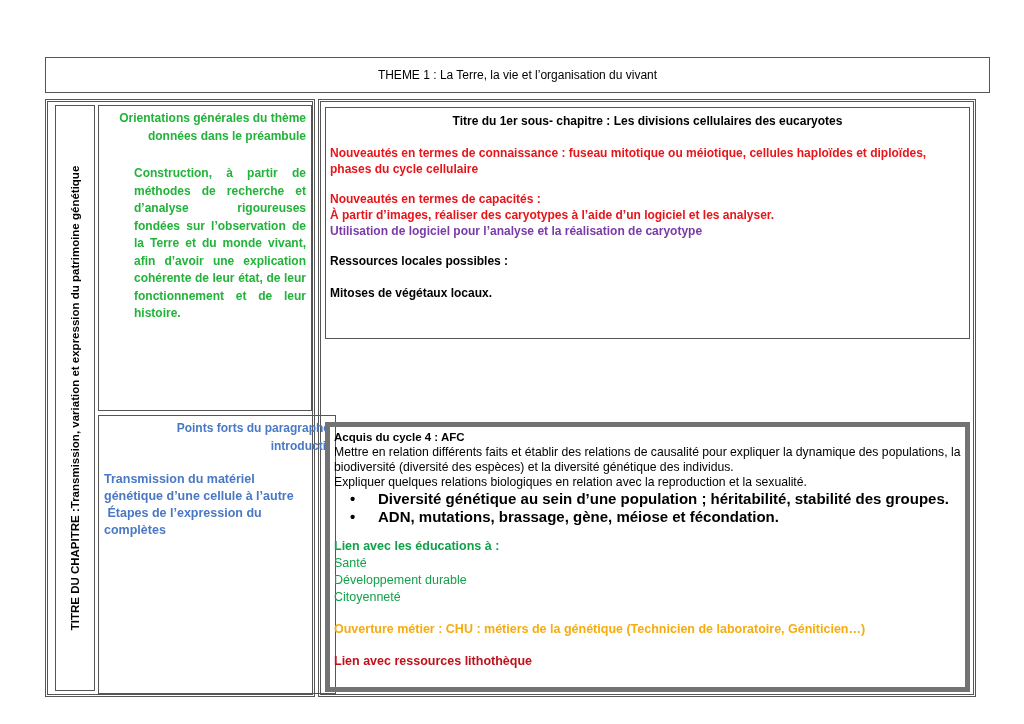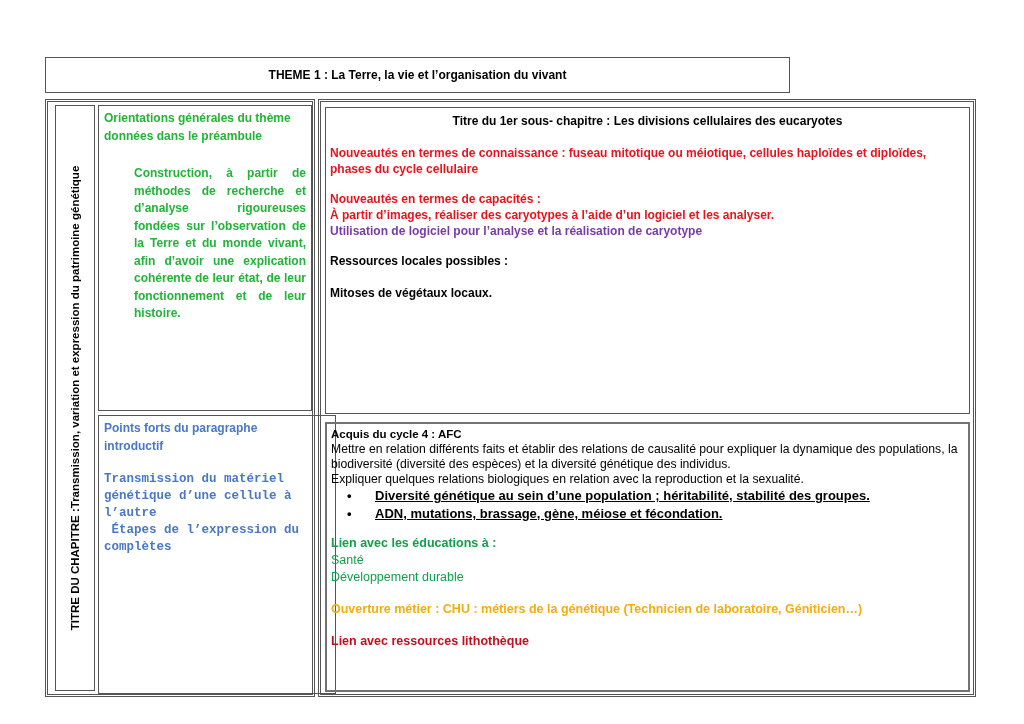--- a/index.html
+++ b/index.html
@@ -1,56 +1,56 @@
 <!DOCTYPE html>
 <html><head>
 <meta charset="utf-8">
 <style>
   html, body { margin: 0; padding: 0; background: #ffffff; }
   body { width: 1024px; height: 724px; position: relative; overflow: hidden;
          font-family: "Liberation Sans", sans-serif; color: #000; }
   .box { position: absolute; box-sizing: border-box; }
   .dbl { border: 3px double #555; }
-  .theme-box { left: 45px; top: 57px; width: 745px; height: 36px; border: 1px solid #555;
+  .theme-box { left: 45px; top: 57px; width: 945px; height: 36px; border: 1px solid #555;
                display: flex; align-items: center; justify-content: center;
-               font-weight: bold; font-size: 12px; }
+               font-weight: normal; font-size: 12px; }
   .left-outer { left: 45px; top: 99px; width: 270px; height: 598px; }
   .right-outer { left: 318px; top: 99px; width: 658px; height: 598px; }
   .vert-box { left: 55px; top: 105px; width: 40px; height: 586px; border: 1px solid #555; }
   .vert-text { position: absolute; left: 50%; top: 50%; white-space: nowrap;
                transform: translate(-50%, -50%) rotate(-90deg);
                font-weight: bold; font-size: 11.5px; }
   .orient-box { left: 98px; top: 105px; width: 214px; height: 306px; border: 1px solid #555; padding: 4px 5px; }
   .points-box { left: 98px; top: 415px; width: 238px; height: 279px; border: 1px solid #555; padding: 4px 5px; }
-  .sub-box { left: 325px; top: 107px; width: 645px; height: 307px; border: 1px solid #555; padding: 4px 4px; }
-  .acq-box { left: 325px; top: 422px; width: 645px; height: 270px; border: 2px solid #737373; padding: 3px 4px; }
+  .sub-box { left: 325px; top: 107px; width: 645px; height: 232px; border: 1px solid #555; padding: 4px 4px; }
+  .acq-box { left: 325px; top: 422px; width: 645px; height: 270px; border: 5px solid #737373; padding: 3px 4px; }
 
   .green { color: #23b33a; }
   .green2 { color: #12a04a; }
   .blue { color: #4a78c4; }
   .red { color: #e8141a; }
   .purple { color: #7a3aa8; }
   .orange { color: #f5ac10; }
   .darkred { color: #c0111a; }
 
   .b { font-weight: bold; }
   .t12 { font-size: 12px; line-height: 16px; }
-  .t12j { font-size: 12px; line-height: 17.5px; }
+  .t12j { font-size: 12px; line-height: 17.5px; text-align: right; }
   .t12l { font-size: 12.5px; line-height: 17px; }
 
   .orient-title { margin: 0; }
   .orient-body { margin: 20px 0 0 30px; text-align: justify; text-align-last: left; }
   .points-title { margin: 0; }
-  .points-body { margin: 16px 0 0 0; font-family: Liberation Mono, monospace; }
+  .points-body { margin: 16px 0 0 0; }
   .points-body div { line-height: 17px; }
 
   .sub-title { text-align: center; margin: 2px 0 0 0; font-size: 12px; }
   .para { margin: 0; }
   .bullets { list-style: none; margin: 0; padding: 0; }
-  .bullets li { position: relative; padding-left: 44px; font-weight: bold; font-size: 13px; line-height: 18px; text-decoration: underline; }
+  .bullets li { position: relative; padding-left: 44px; font-weight: bold; font-size: 15px; line-height: 18px; }
   .bullets li::before { content: "\2022"; position: absolute; left: 16px; top: 0; }
   .afc-normal { font-size: 12.2px; line-height: 15px; }
 </style>
 </head>
 <body>
 
 <div class="box theme-box">
   <span>THEME 1 : La Terre, la vie et l’organisation du vivant</span>
 </div>
 
@@ -101,17 +101,18 @@
   <div class="afc-normal para">Mettre en relation différents faits et établir des relations de causalité pour expliquer la dynamique des populations, la biodiversité (diversité des espèces) et la diversité génétique des individus.</div>
   <div class="afc-normal para">Expliquer quelques relations biologiques en relation avec la reproduction et la sexualité.</div>
   <ul class="bullets">
     <li>Diversité génétique au sein d’une population ; héritabilité, stabilité des groupes.</li>
     <li>ADN, mutations, brassage, gène, méiose et fécondation.</li>
   </ul>
 
   <div class="green2 b t12l para" style="margin-top:12px;">Lien avec les éducations à :</div>
   <div class="green2 t12l para">Santé</div>
   <div class="green2 t12l para">Développement durable</div>
+  <div class="green2 t12l para">Citoyenneté</div>
 
   <div class="orange b t12l para" style="margin-top:15px;">Ouverture métier : CHU : métiers de la génétique (Technicien de laboratoire, Géniticien…)</div>
 
   <div class="darkred b t12l para" style="margin-top:15px;">Lien avec ressources lithothèque</div>
 </div>
 
 </body></html>

